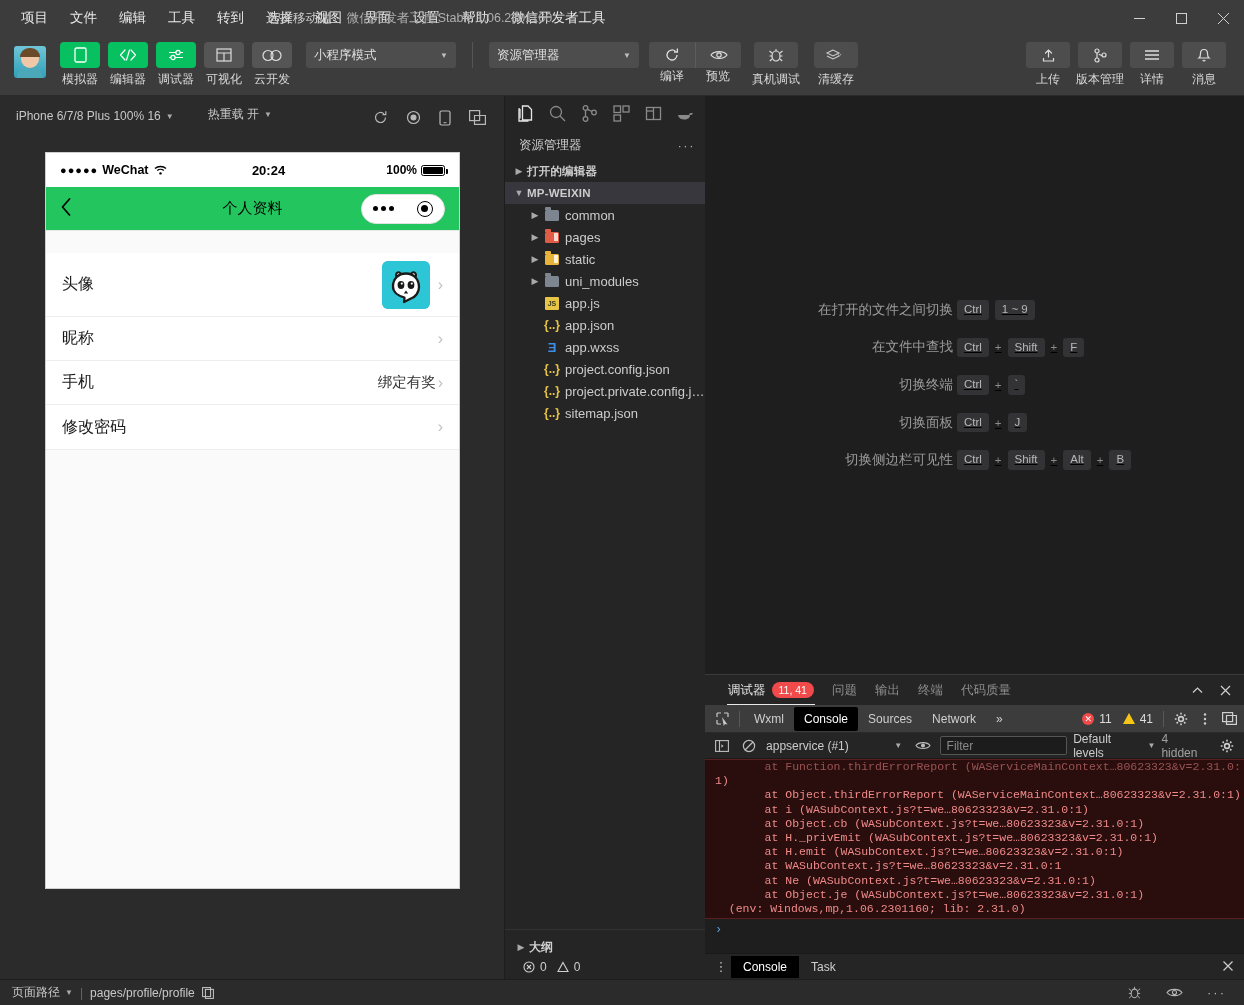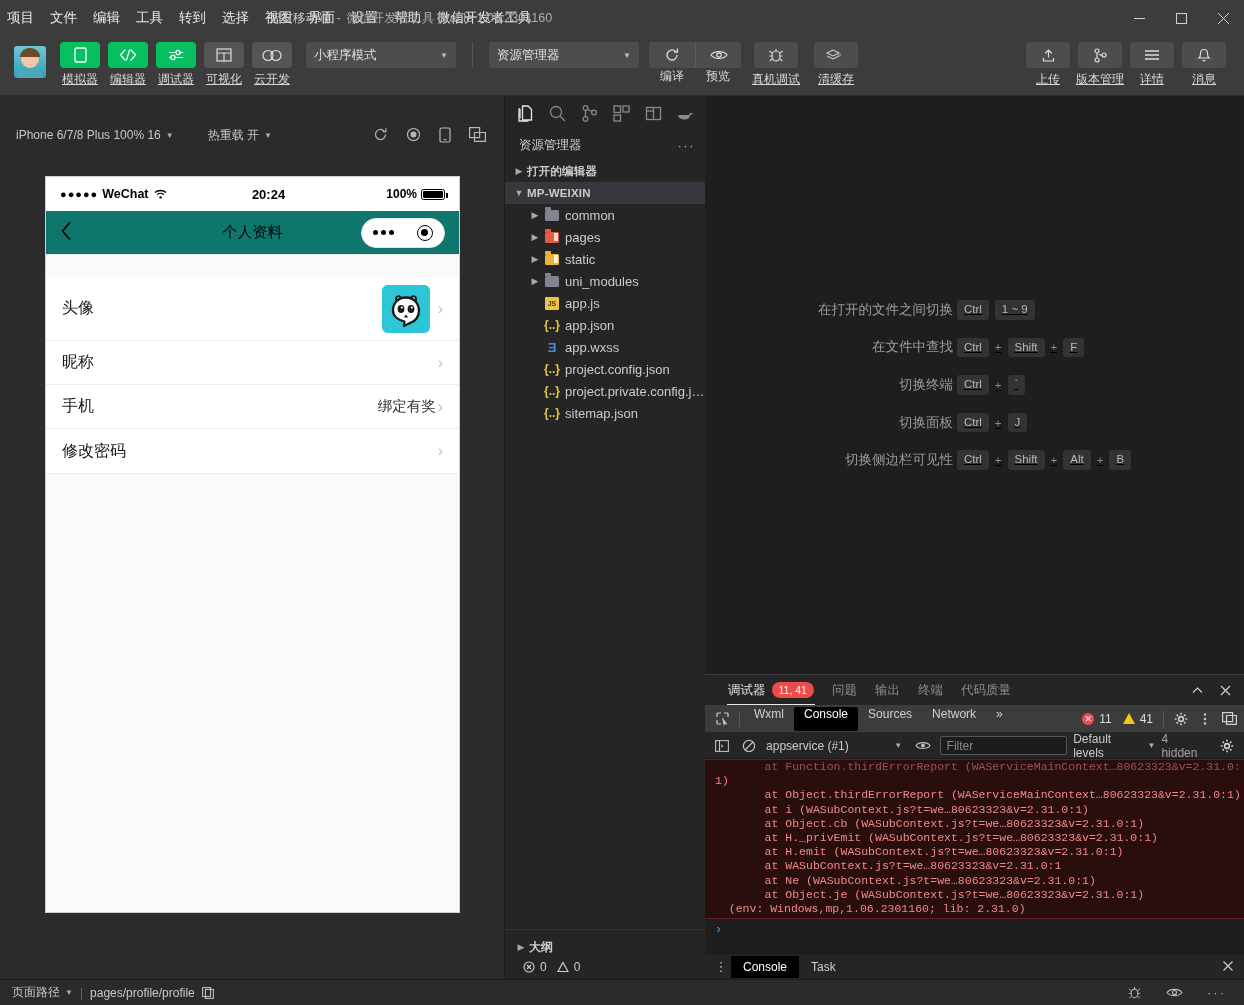--- a/index.html
+++ b/index.html
@@ -19,21 +19,21 @@
     position: absolute; left: 0; top: 0; width: 1244px; height: 1005px;
     display: flex; flex-direction: column;
   }
 
   
   .titlebar {
     height: 36px; background: #3c3c3c;
     display: flex; align-items: stretch; flex: none;
     position: relative;
   }
-  .menu-area { display: flex; align-items: center; gap: 2px; }
+  .menu-area { display: flex; align-items: center; padding-left: 14px; gap: 8px; }
   .menu-item {
     color: #e8e8e8; font-size: 13.5px; padding: 4px 7px; line-height: 1;
     white-space: nowrap; cursor: default;
   }
   .win-title {
     position: absolute; left: 268px; top: 0; height: 36px;
     display: flex; align-items: center;
     color: #b0b0b0; font-size: 12.5px; white-space: nowrap;
   }
   .win-title .proj { color: #cfcfcf; }
@@ -74,21 +74,21 @@
     cursor: default; margin: 0 1px;
   }
   .tb-ico {
     width: 40px; height: 26px; border-radius: 4px;
     display: flex; align-items: center; justify-content: center;
     color: #fff;
   }
   .tb-ico.green { background: #07c160; }
   .tb-ico.grey  { background: #555555; }
   .tb-ico.grey2 { background: #4d4d4d; }
-  .tb-lbl { color: #d8d8d8; font-size: 12px; margin-top: 3px; white-space: nowrap; text-decoration: underline; }
+  .tb-lbl { color: #d8d8d8; font-size: 12px; margin-top: 3px; white-space: nowrap; }
   .tb-sep { width: 1px; height: 26px; background: #555; margin: 0 6px; align-self: flex-start; }
 
   .tb-select {
     height: 26px; min-width: 140px; background: #4d4d4d; border-radius: 3px;
     display: flex; align-items: center; justify-content: space-between;
     padding: 0 8px; color: #e0e0e0; font-size: 12.5px; margin-top: 0px;
   }
   .tb-select .caret { font-size: 8px; color: #bdbdbd; margin-left: 10px; }
   .tb-selwrap { display: flex; flex-direction: column; align-items: center; margin: 0 10px; }
 
@@ -113,22 +113,22 @@
 
   
   .main { flex: 1; display: flex; min-height: 0; }
 
   
   .sim-pane {
     width: 505px; flex: none; background: #2b2b2b; display: flex; flex-direction: column;
     border-right: 1px solid #1d1d1d;
   }
   .sim-bar {
-    height: 30px; display: flex; align-items: center; flex: none;
-    color: #c8c8c8; font-size: 12px; padding: 0 10px; gap: 0; margin-top: 24px;
+    height: 30px; display: flex; align-items: flex-end; flex: none;
+    color: #c8c8c8; font-size: 12px; padding: 0 10px; gap: 0;
   }
   .sim-bar .drop { display:flex; align-items:center; padding: 3px 6px; white-space: nowrap; }
   .sim-bar .drop .caret { font-size: 8px; margin-left: 5px; color:#aaa; }
   .sim-bar .icons { margin-left: auto; display: flex; gap: 18px; padding-right: 8px; }
   .sim-bar .icons span { color: #b8b8b8; display:flex; }
 
   .sim-stage { flex: 1; position: relative; }
   .phone {
     position: absolute; left: 45px; top: 26px; width: 415px; height: 737px;
     background: #fff; border: 1px solid #cfcfcf;
@@ -141,21 +141,21 @@
   .ph-status .left { display:flex; align-items:center; gap:4px; font-weight:600; font-size:12.5px;}
   .dots { letter-spacing: 1px; font-size: 11px; }
   .ph-status .mid { position:absolute; left:0; right:0; text-align:center; font-weight:600; font-size:13px; pointer-events:none;padding-left:32px;}
   .ph-status .right { margin-left:auto; display:flex; align-items:center; gap:4px; font-size:12px; font-weight:600;}
   .battery { width: 24px; height: 11px; border: 1.5px solid #000; border-radius: 2.5px; position: relative; }
   .battery::after { content:''; position:absolute; right:-3.5px; top:3px; width:2px; height:5px; background:#000; border-radius:0 1px 1px 0;}
   .battery i { position:absolute; left:1px; top:1px; bottom:1px; right:1px; background:#000; border-radius:1px; display:block;}
 
   .ph-nav {
     height: 44px; display: flex; align-items: center; padding: 0 14px; position: relative;
-    background: #0f766e; border-bottom: 1px solid #e8e8e8; flex: none;
+    background: #22c55e; border-bottom: 1px solid #e8e8e8; flex: none;
   }
   .ph-nav .back { font-size: 22px; color:#000; line-height:1; font-weight:300;}
   .ph-nav .title {
     position:absolute; left:0; right:0; text-align:center; font-size:15px; color:#000;
   }
   .capsule {
     margin-left:auto; width: 84px; height: 30px; border: 1px solid #e2e2e2; border-radius: 15px;
     display:flex; align-items:center; justify-content:space-around; background:#fff; z-index:2;
   }
   .capsule .ell { display:flex; gap:3px; }
@@ -257,21 +257,21 @@
   .dt-head .hr { margin-left:auto; display:flex; gap:2px; }
   .dt-head .hr .b { width:26px;height:26px;display:flex;align-items:center;justify-content:center;color:#cfcfcf;}
 
   .dt-sub {
     height: 28px; background:#3c3c3c; display:flex; align-items:center; flex:none;
     padding: 0 4px; border-bottom:1px solid #2a2a2a;
   }
   .dt-sub .inspect { width:26px;height:26px;display:flex;align-items:center;justify-content:center;color:#c8c8c8;}
   .dt-vsep { width:1px;height:16px;background:#585858;margin:0 4px;}
   .dt-stab {
-    padding: 0 10px; height: 24px; display:flex; align-items:flex-start;
+    padding: 0 10px; height: 24px; display:flex; align-items:center;
     color:#cfcfcf; font-size:12px; border-radius:2px;
   }
   .dt-stab.active { background:#000; color:#fff; }
   .dt-sub .counts { margin-left:auto; display:flex; align-items:center; gap:5px; color:#ddd; font-size:12px;}
   .err-dot { width:12px;height:12px;border-radius:50%;background:#f04a4a;display:flex;align-items:center;justify-content:center;color:#fff;font-size:9px;font-weight:700;}
   .warn-tri {
     width:0;height:0;border-left:6px solid transparent;border-right:6px solid transparent;
     border-bottom:11px solid #f5c518;
   }
   .dt-sub .tools { display:flex; align-items:center; gap:2px; margin-left:6px;}

